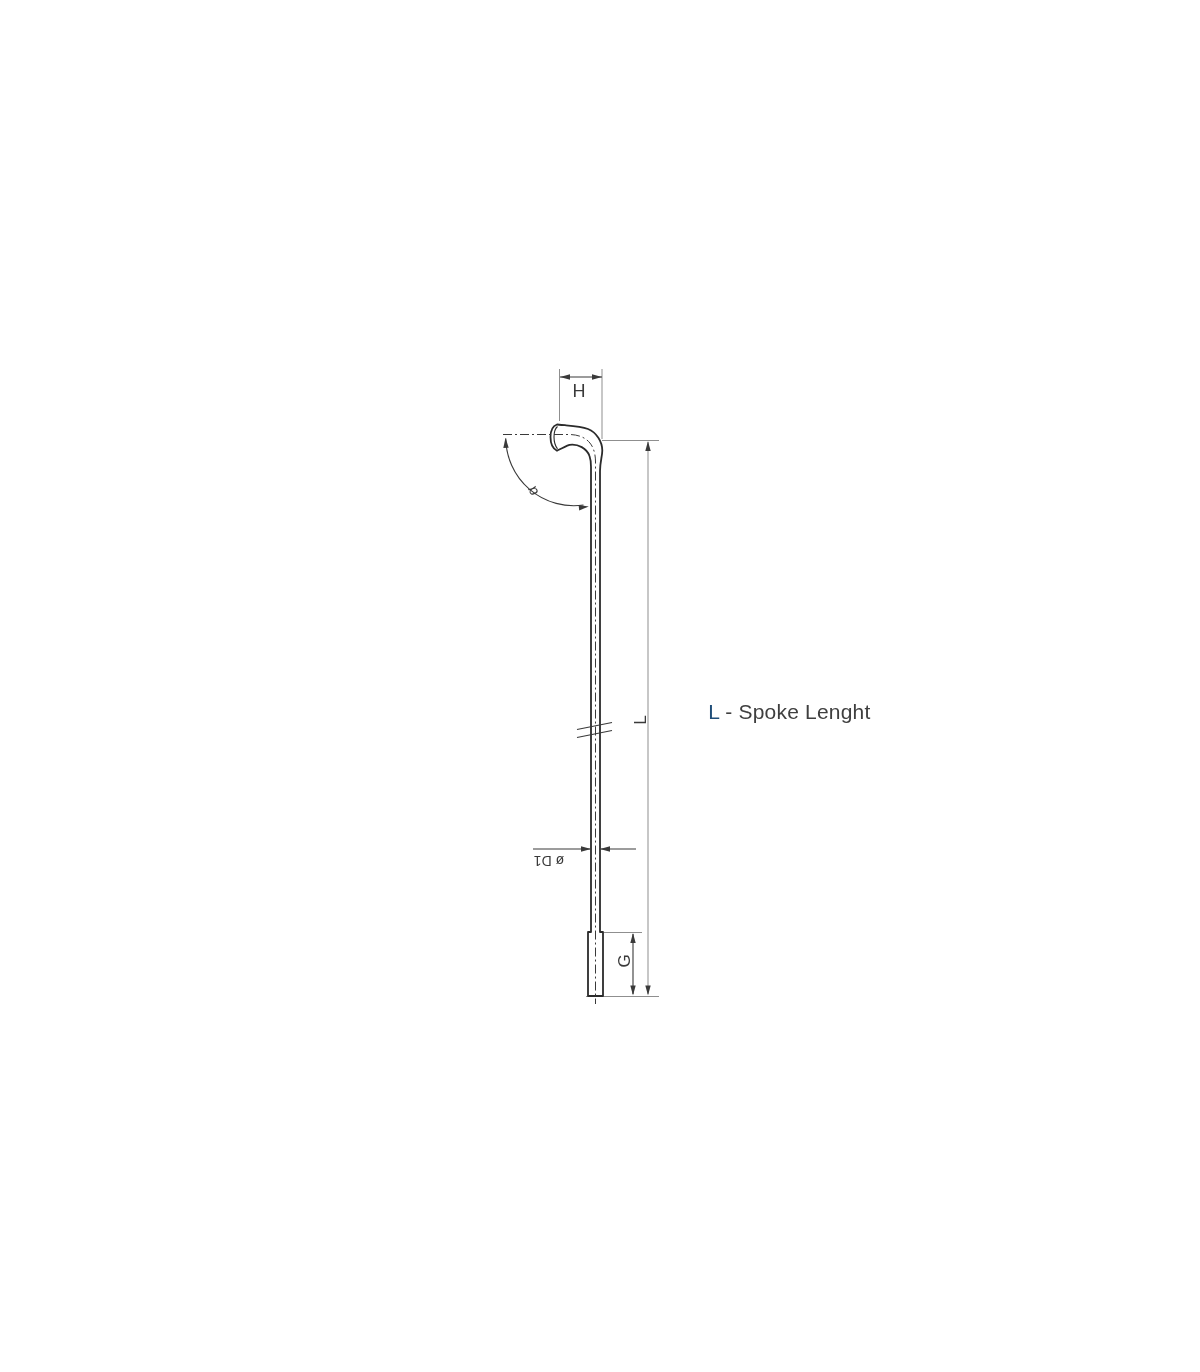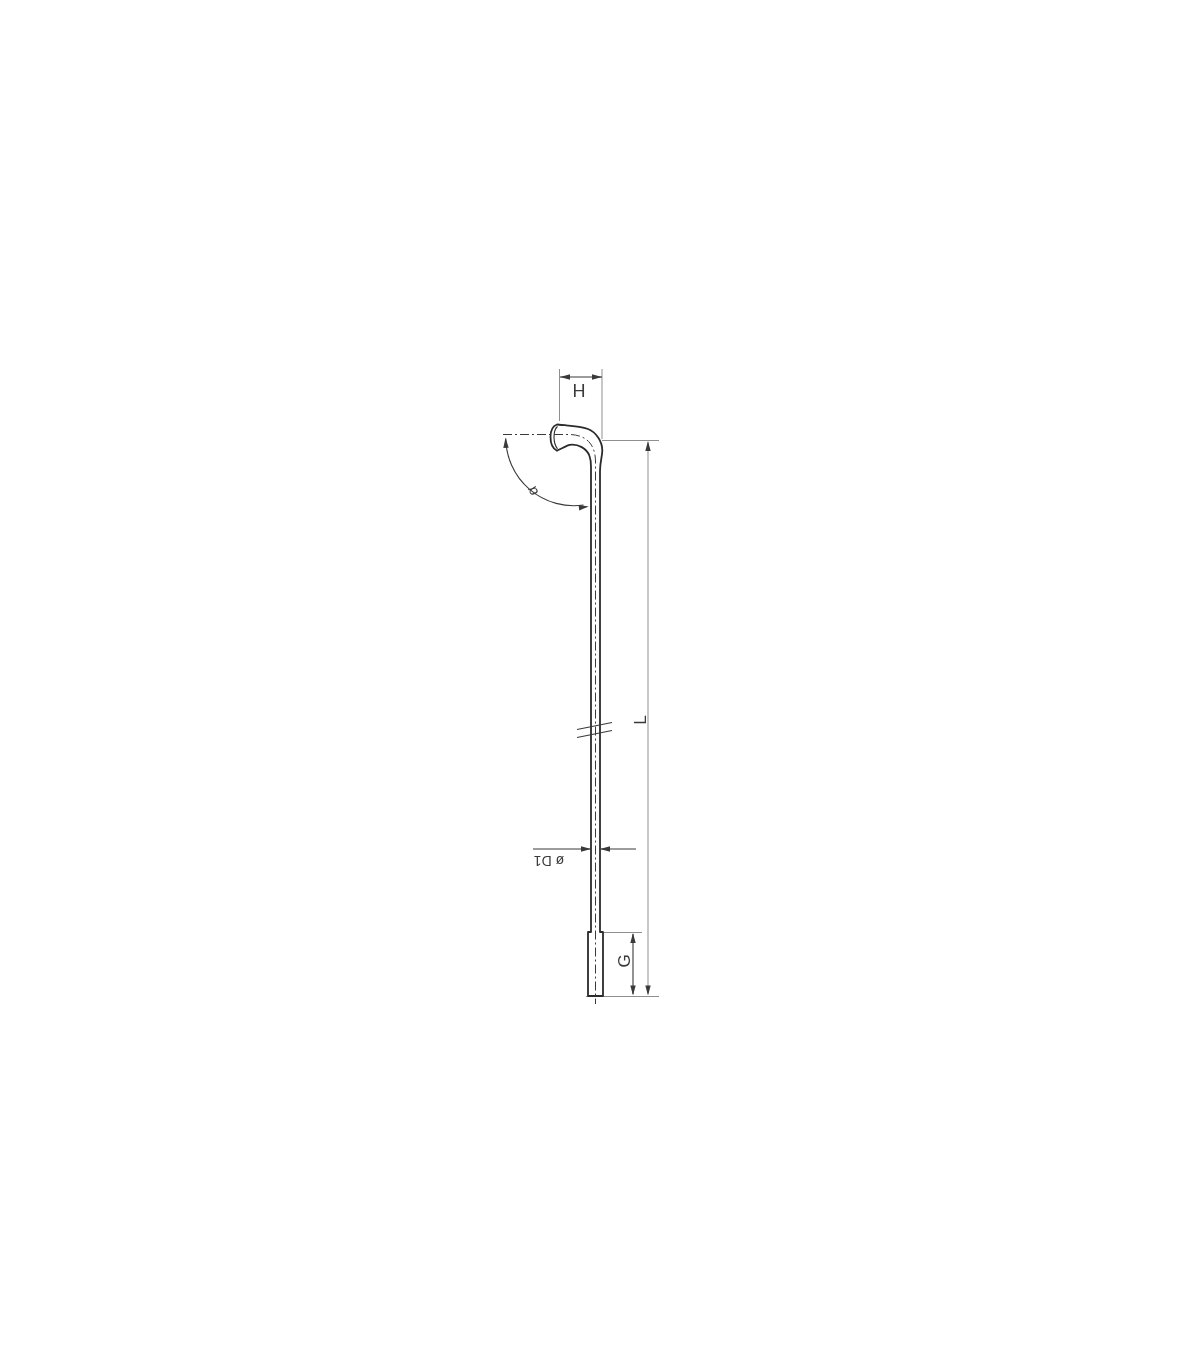--- a/index.html
+++ b/index.html
@@ -111,14 +111,17 @@
 
     <g>
       <line x1="633" y1="934" x2="633" y2="994" stroke="#3a3a3a" stroke-width="1.1"></line>
       <path d="M 633,933 L 630.3,943 L 635.7,943 Z" fill="#3a3a3a"></path>
       <path d="M 633,995.5 L 630.3,985.5 L 635.7,985.5 Z" fill="#3a3a3a"></path>
       <text class="dim-text" transform="translate(630,961) rotate(-90)" text-anchor="middle" font-size="17">G</text>
     </g>
 
   </svg>
 
+  <div class="annotation">
+    <span class="hl">L</span><span> - Spoke Lenght</span>
+  </div>
 
 </div>
 
 </body></html>

